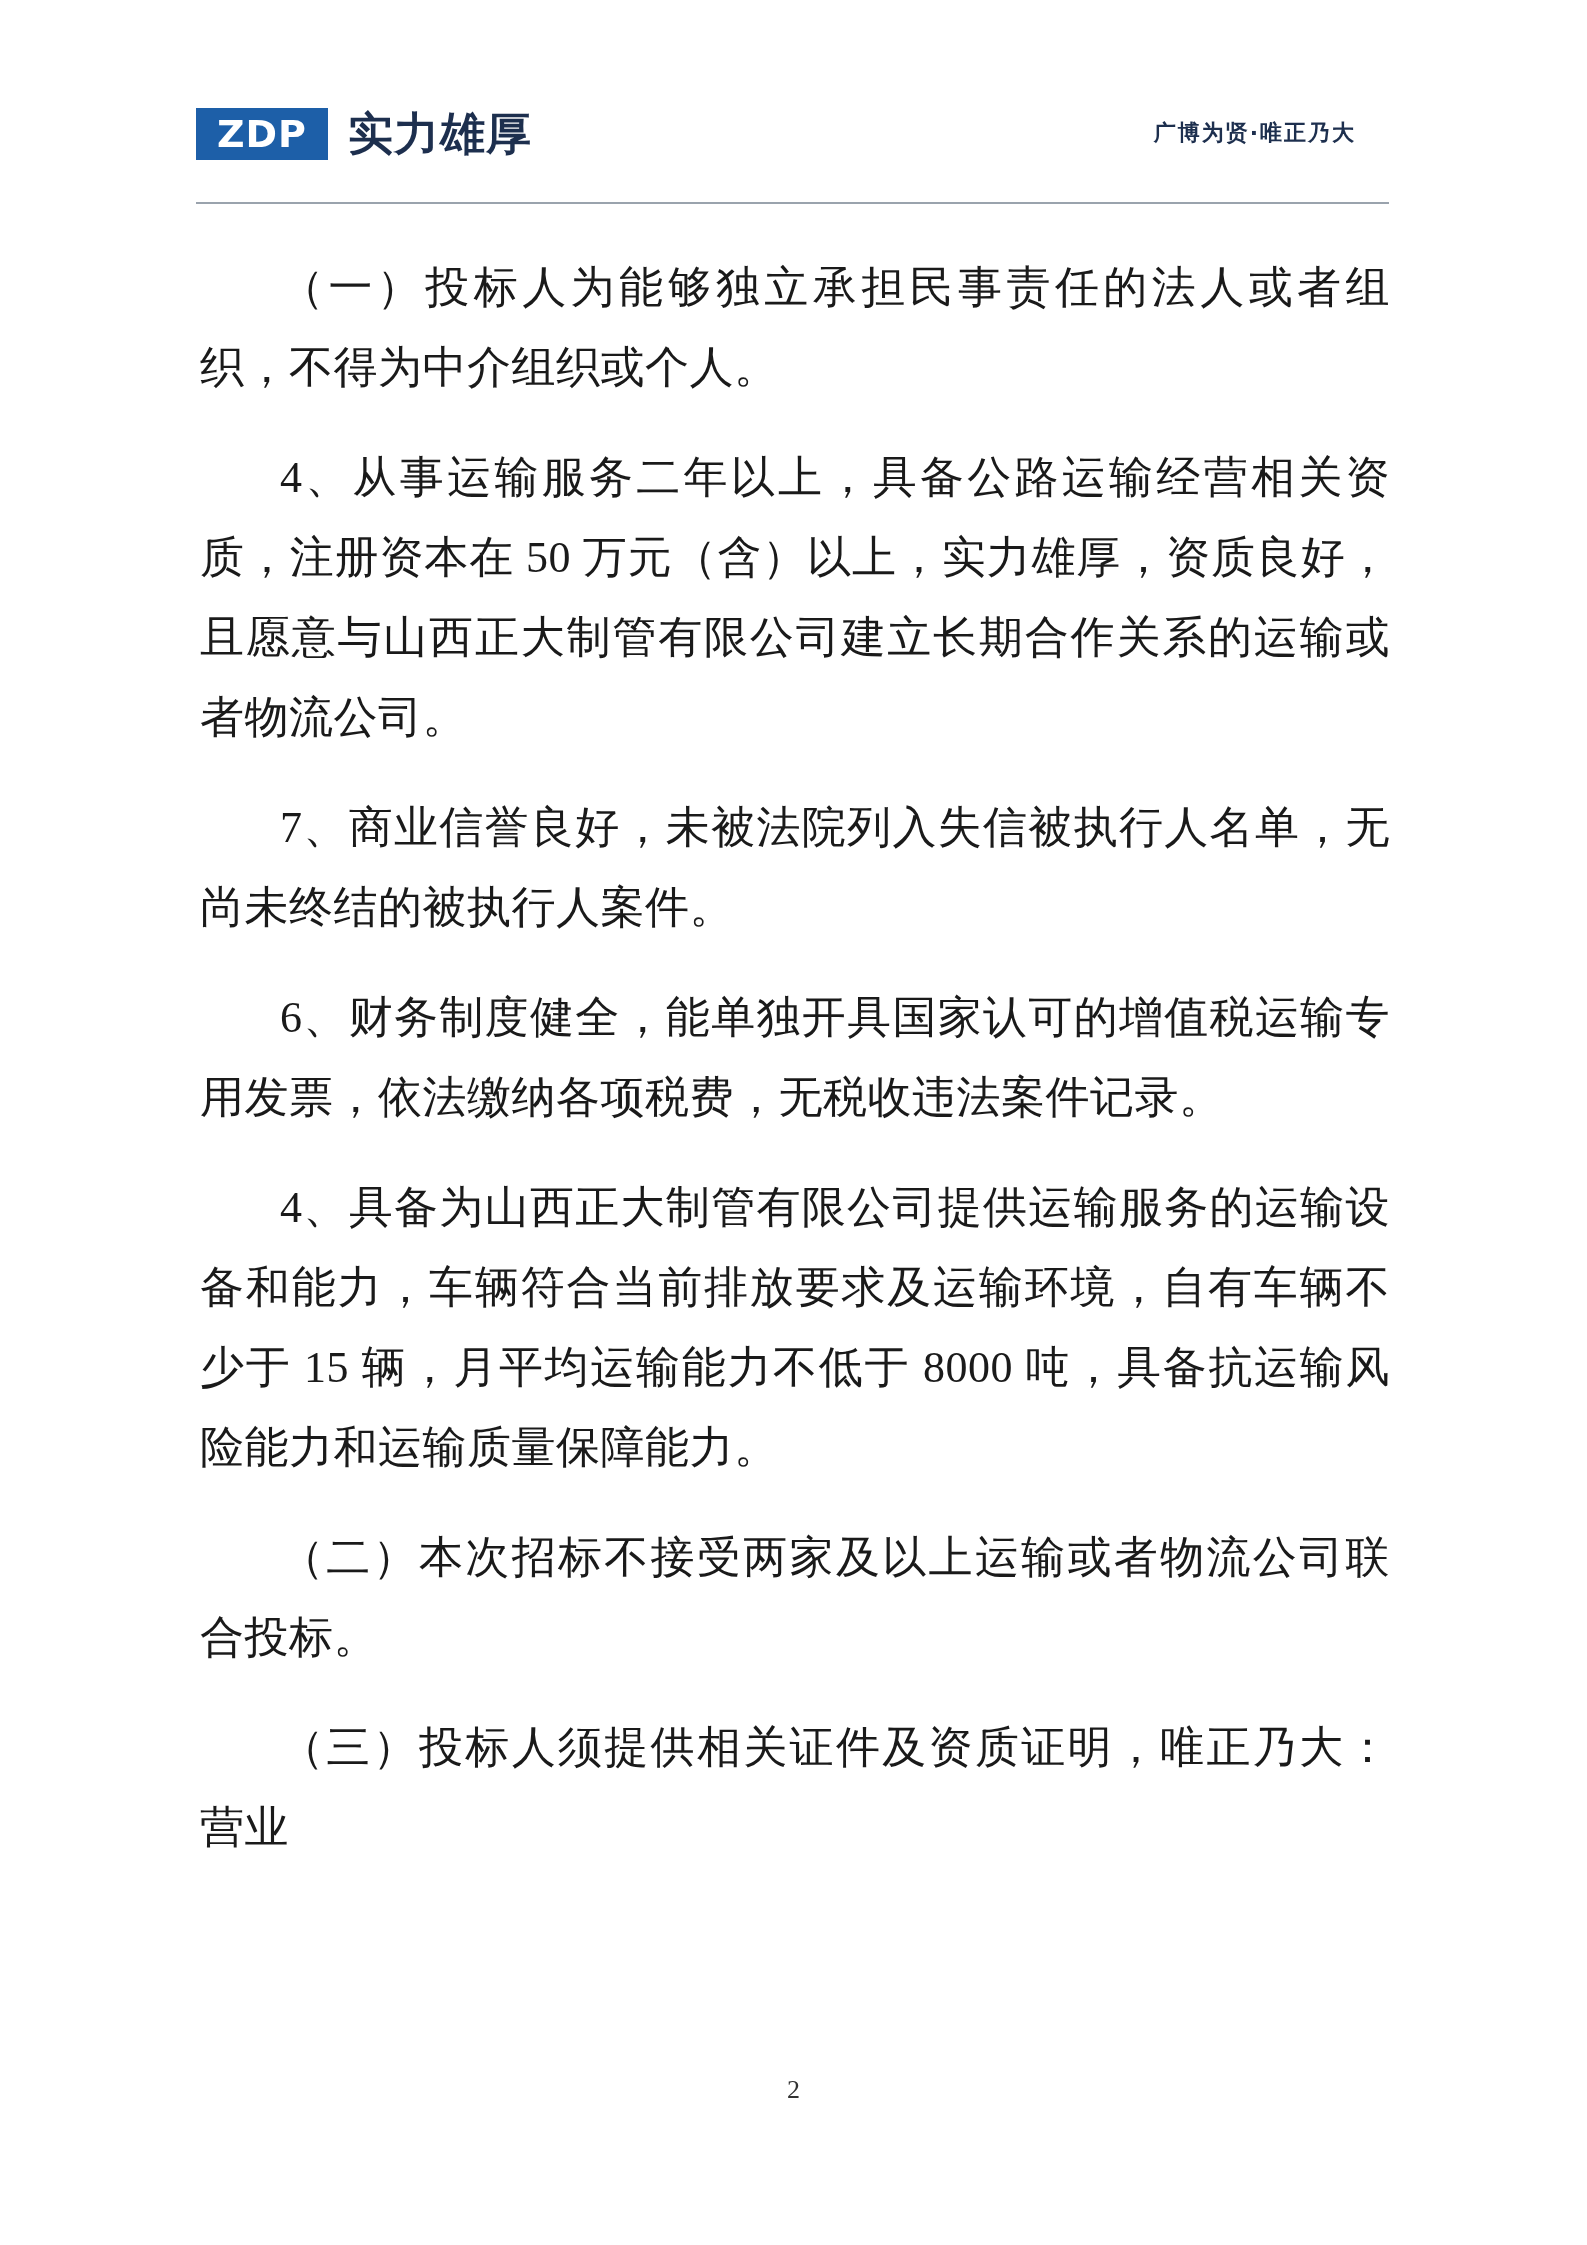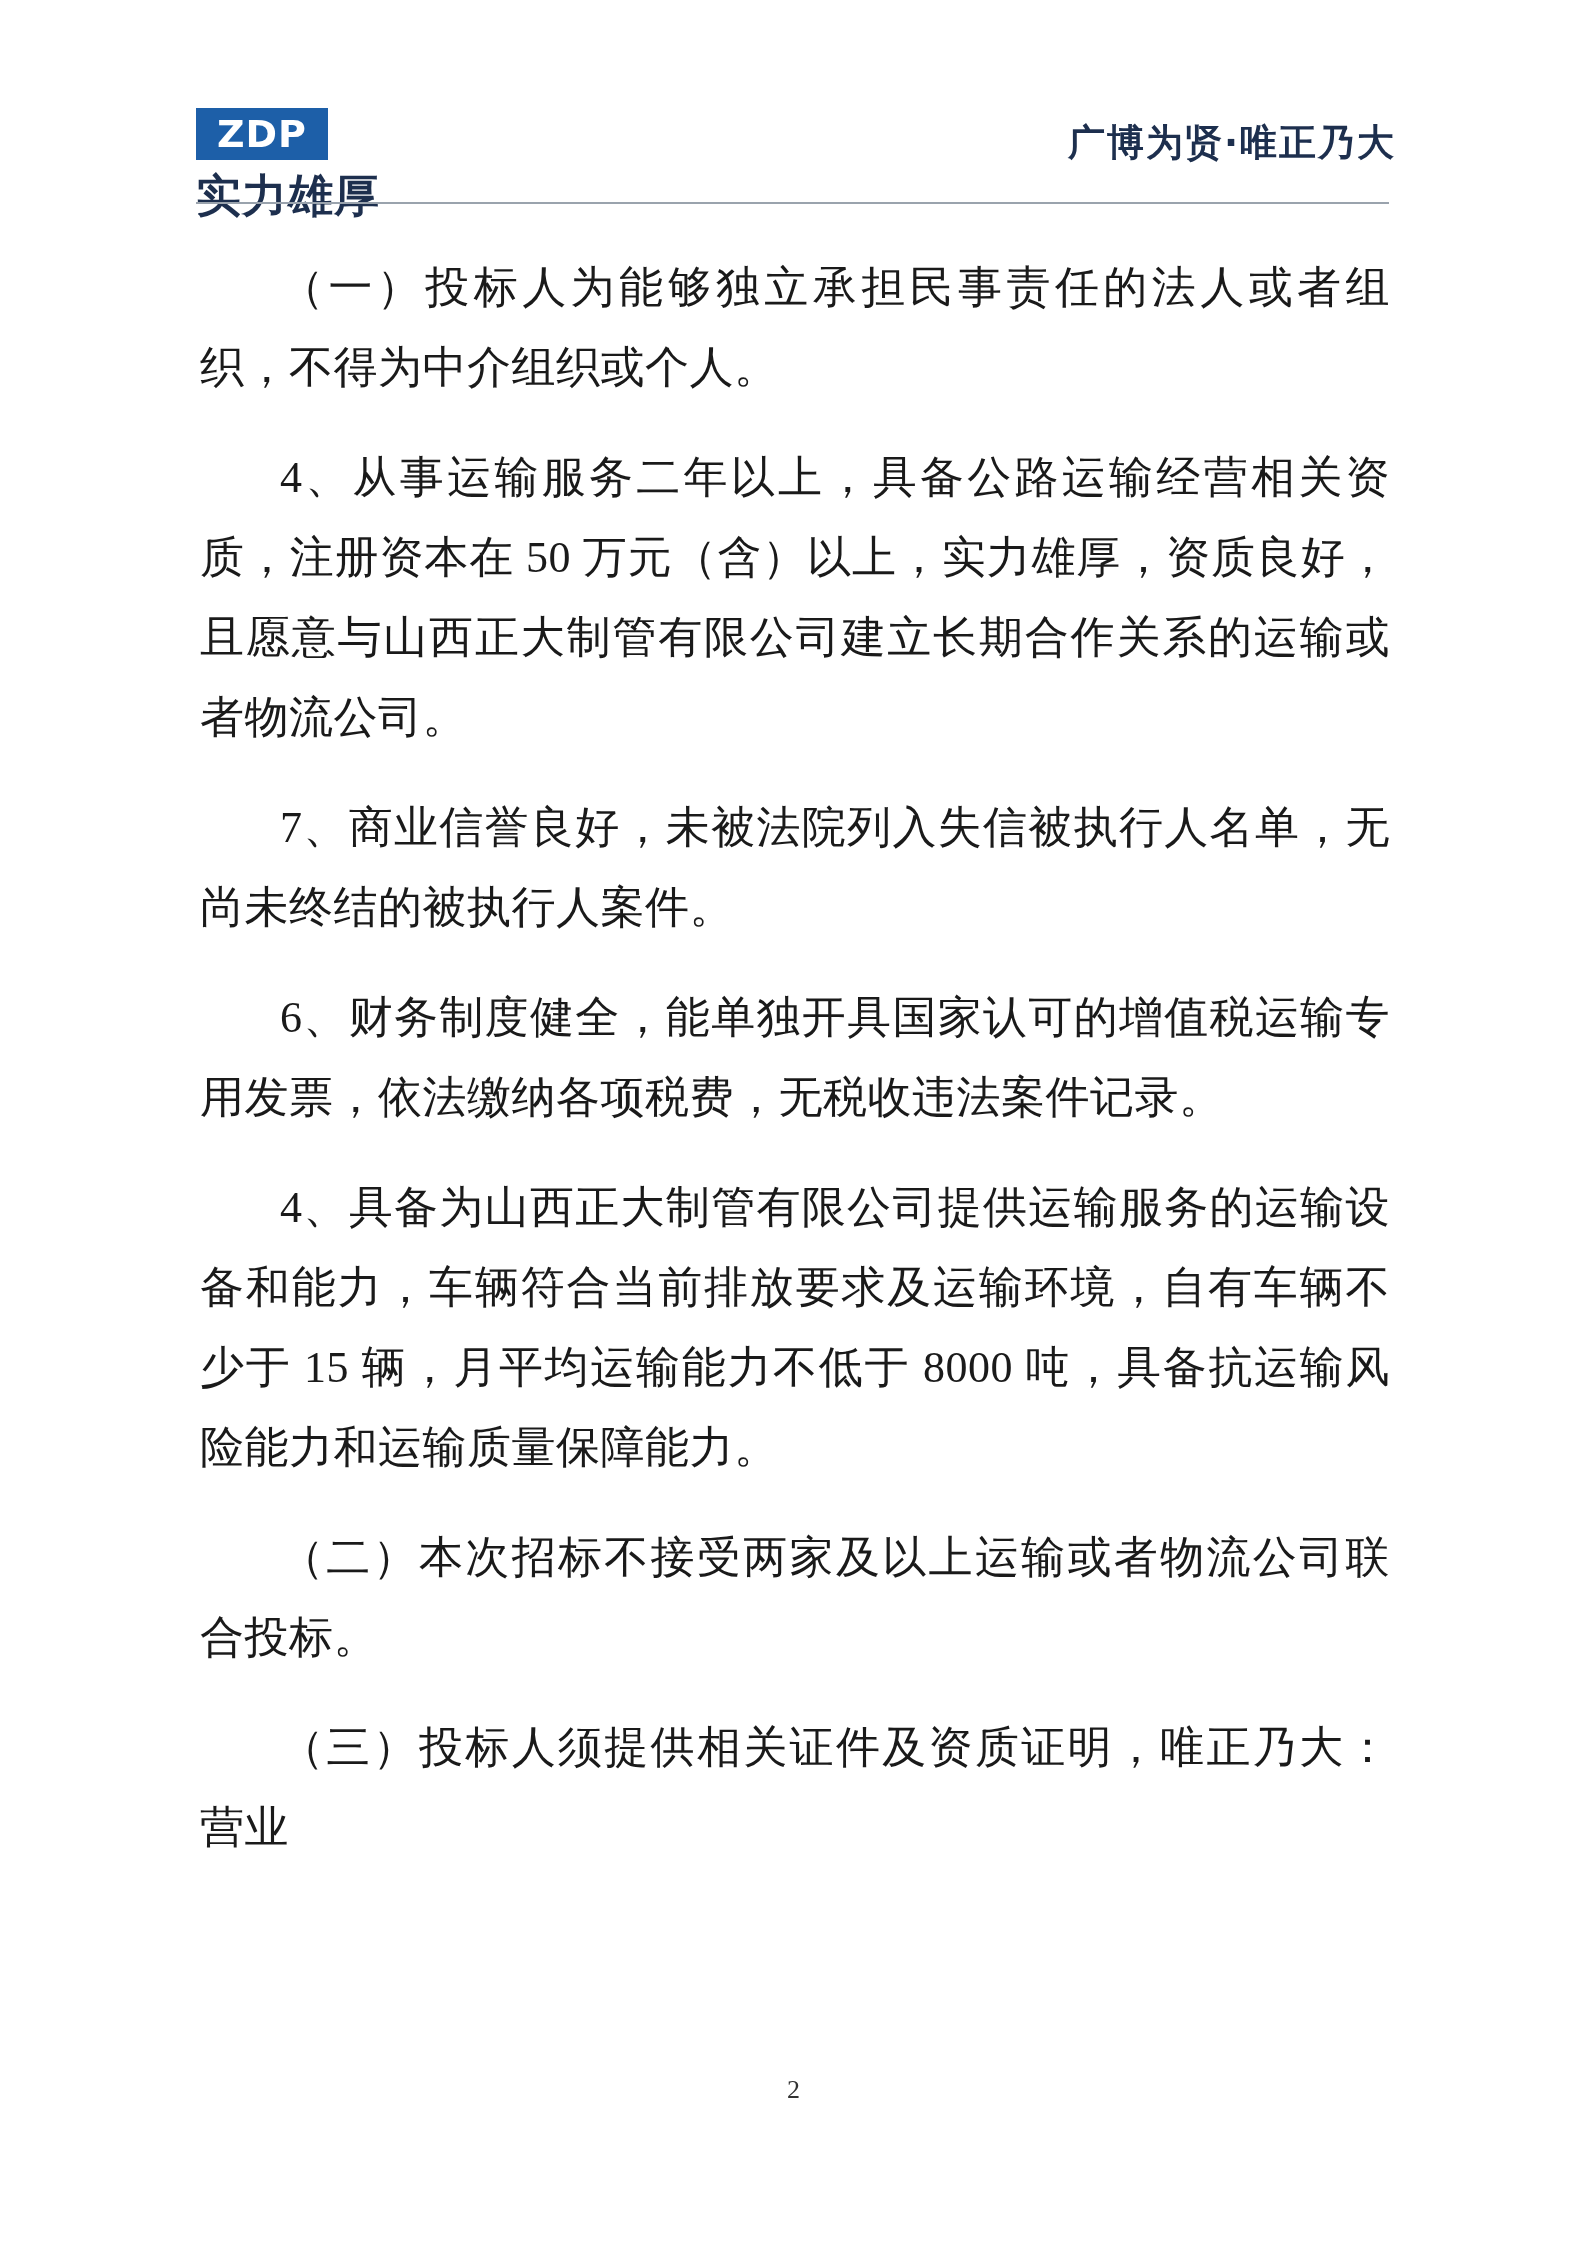--- a/index.html
+++ b/index.html
@@ -25,46 +25,46 @@
     top: 108px;
     width: 1200px;
     height: 90px;
     display: flex;
     align-items: flex-start;
     justify-content: space-between;
   }
   .logo-block {
     display: flex;
     align-items: flex-start;
-    gap: 10px;
-    flex-direction: column;
+    gap: 20px;
   }
   .logo-mark {
     position: relative;
     width: 132px;
     height: 52px;
     display: block;
   }
   .logo-text {
     font-family: "DejaVu Sans", "Liberation Sans", sans-serif;
     font-weight: bold;
     font-size: 45px;
     letter-spacing: 1px;
     color: #1d2f4e;
     line-height: 52px;
     white-space: nowrap;
   }
   .slogan {
     font-family: "DejaVu Sans", "Liberation Sans", sans-serif;
     font-weight: bold;
-    font-size: 37px;
+    font-size: 22px;
     color: #1d2f4e;
     letter-spacing: 2px;
     white-space: nowrap;
     margin-top: 10px;
+    margin-right: 40px;
   }
   .header-rule {
     position: absolute;
     left: 196px;
     top: 202px;
     width: 1193px;
     height: 2px;
     background: #9aa3ad;
   }
   

